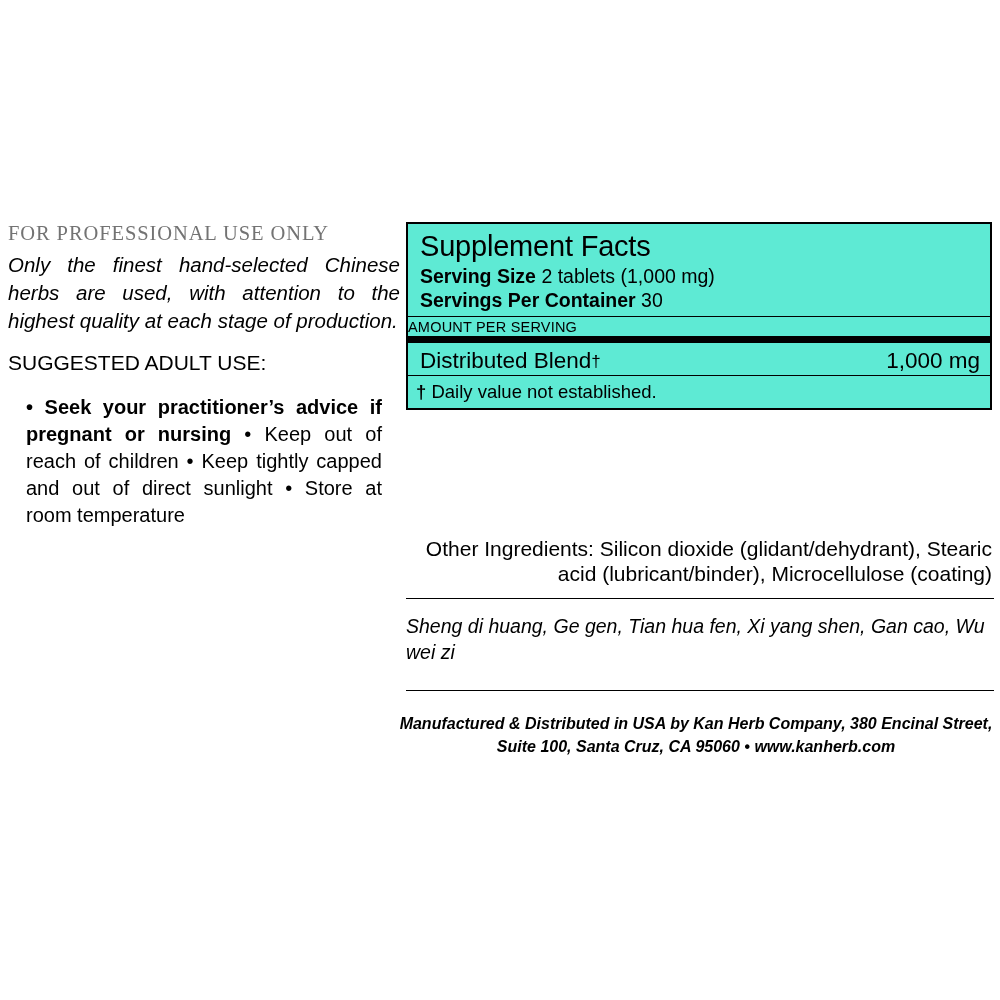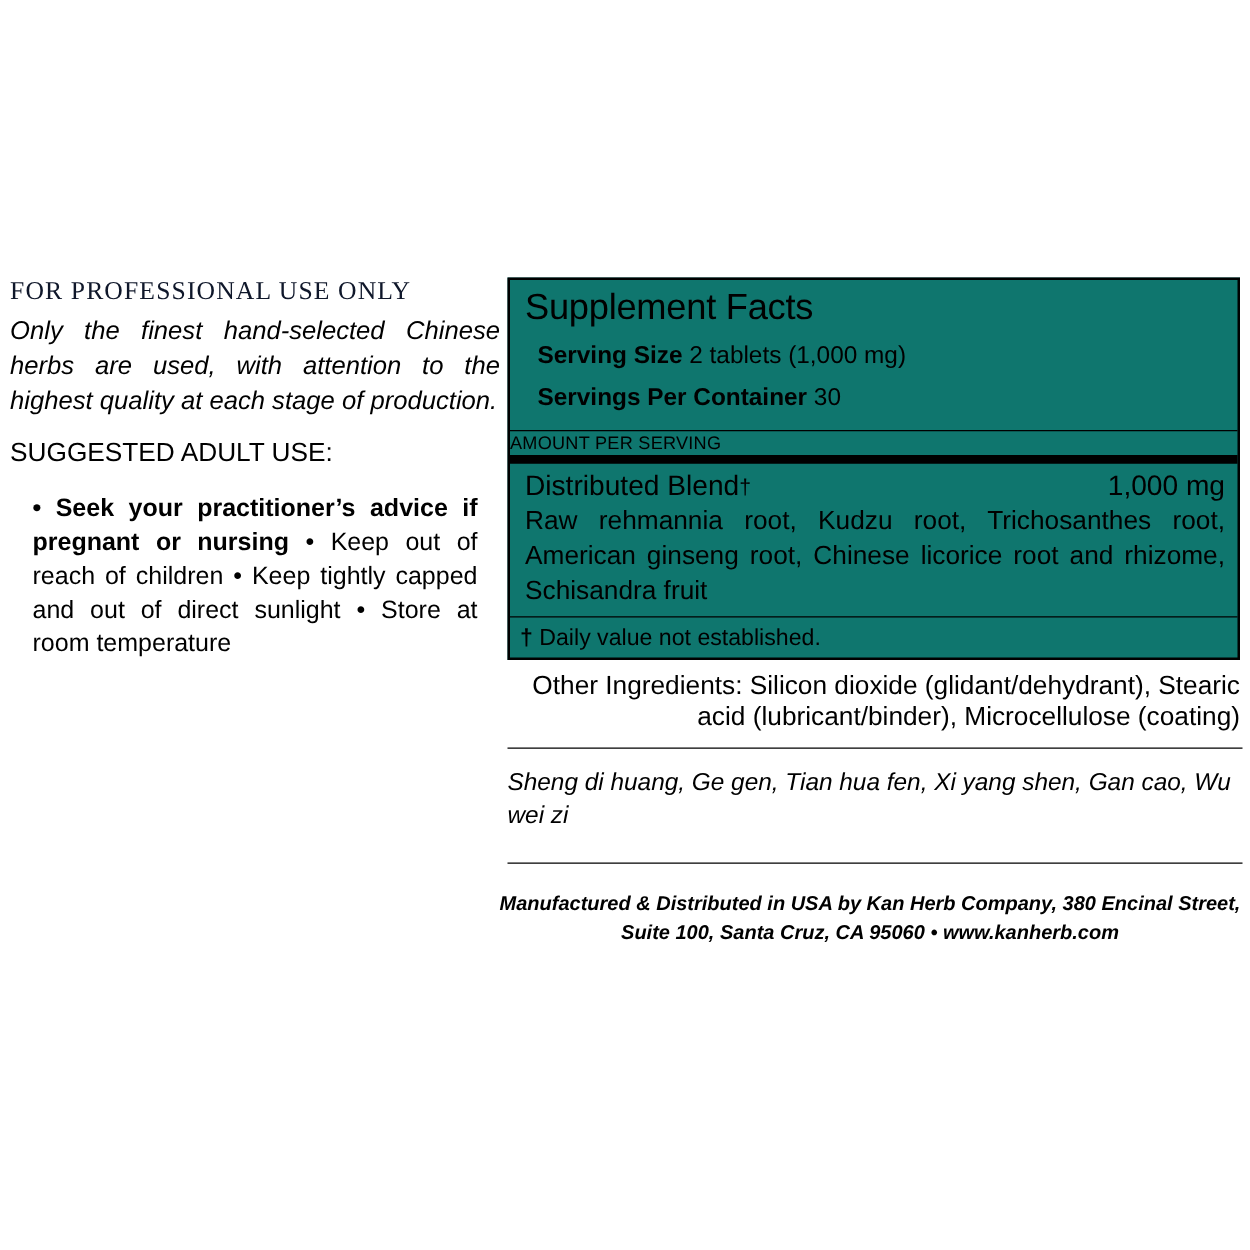--- a/index.html
+++ b/index.html
@@ -29,21 +29,21 @@
     position: absolute;
     left: 8px;
     top: 222px;
     width: 392px;
   }
 
   .prof-head {
     font-family: "Liberation Serif", serif;
     font-size: 20.5px;
     letter-spacing: 0.9px;
-    color: #0f172a;
+    color: #737373;
     margin: 0 0 6px 0;
     white-space: nowrap;
   }
 
   .finest-para {
     font-style: italic;
     font-size: 20.5px;
     line-height: 28px;
     text-align: justify;
     margin: 0 0 14px 0;
@@ -72,39 +72,39 @@
   }
 
   
   .facts-box {
     position: absolute;
     left: 406px;
     top: 222px;
     width: 586px;
     border: 2px solid #000;
     box-sizing: border-box;
-    background: #0f766e;
+    background: #5eead4;
     padding: 0;
   }
 
   .facts-inner {
     padding: 6px 10px 4px 12px;
   }
 
   .facts-title {
     font-size: 29px;
     line-height: 32px;
     margin: 0 0 2px 0;
     letter-spacing: -0.2px;
   }
 
   .serving-line {
     font-size: 19.5px;
     line-height: 24px;
-    margin: 10px;
+    margin: 0;
     white-space: nowrap;
   }
   .serving-line b { font-weight: bold; }
 
   .rule-thin {
     border-top: 1.5px solid #000;
     margin: 0;
   }
   .rule-thick {
     border-top: 7px solid #000;
@@ -209,21 +209,20 @@
 
     <div class="amount-row">AMOUNT PER SERVING</div>
 
     <div class="rule-thick"></div>
 
     <div class="blend-row">
       <div class="blend-name"><span>Distributed Blend</span><span class="dagger">†</span></div>
       <div class="blend-amount">1,000 mg</div>
     </div>
 
-    <p class="herb-list">Raw rehmannia root, Kudzu root, Trichosanthes root, American ginseng root, Chinese licorice root and rhizome, Schisandra fruit</p>
 
     <div class="rule-thin"></div>
 
     <div class="daily-value"><span class="dagger">†</span> <span>Daily value not established.</span></div>
   </div>
 
   <div class="other-ing" style="top:536px;">Other Ingredients: Silicon dioxide (glidant/dehydrant), Stearic acid (lubricant/binder), Microcellulose (coating)</div>
 
   <div class="sep-rule" style="top:598px;"></div>
 

